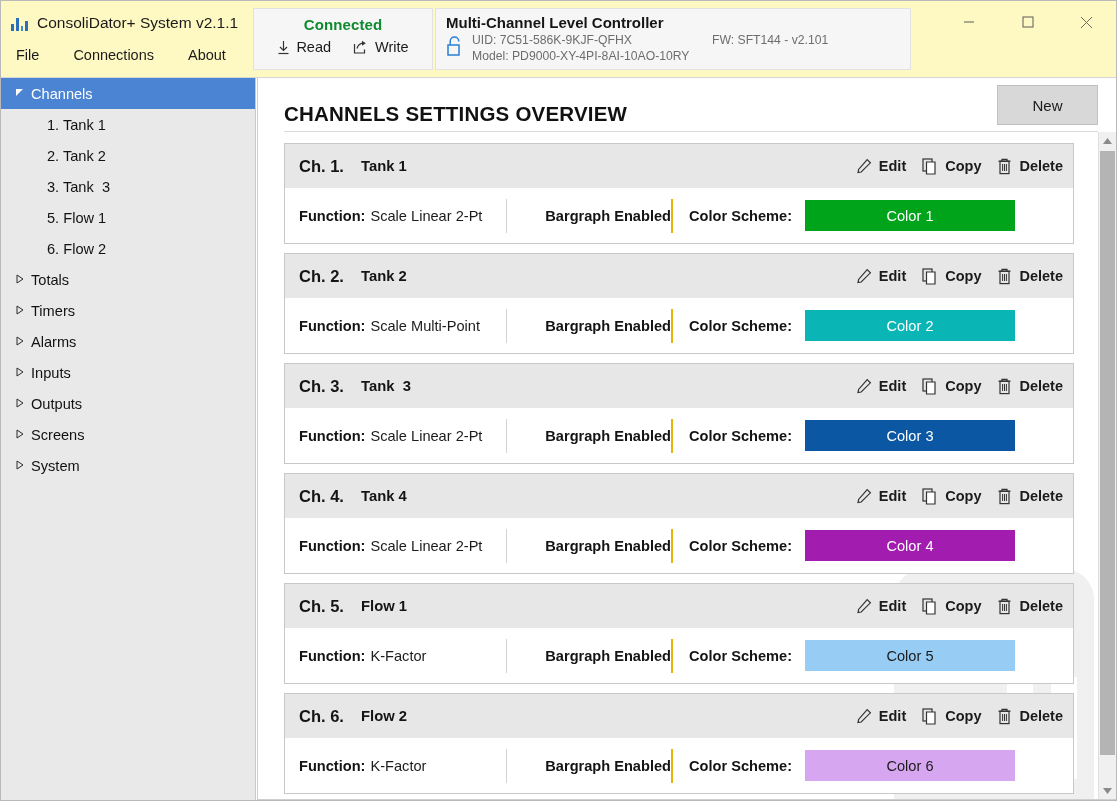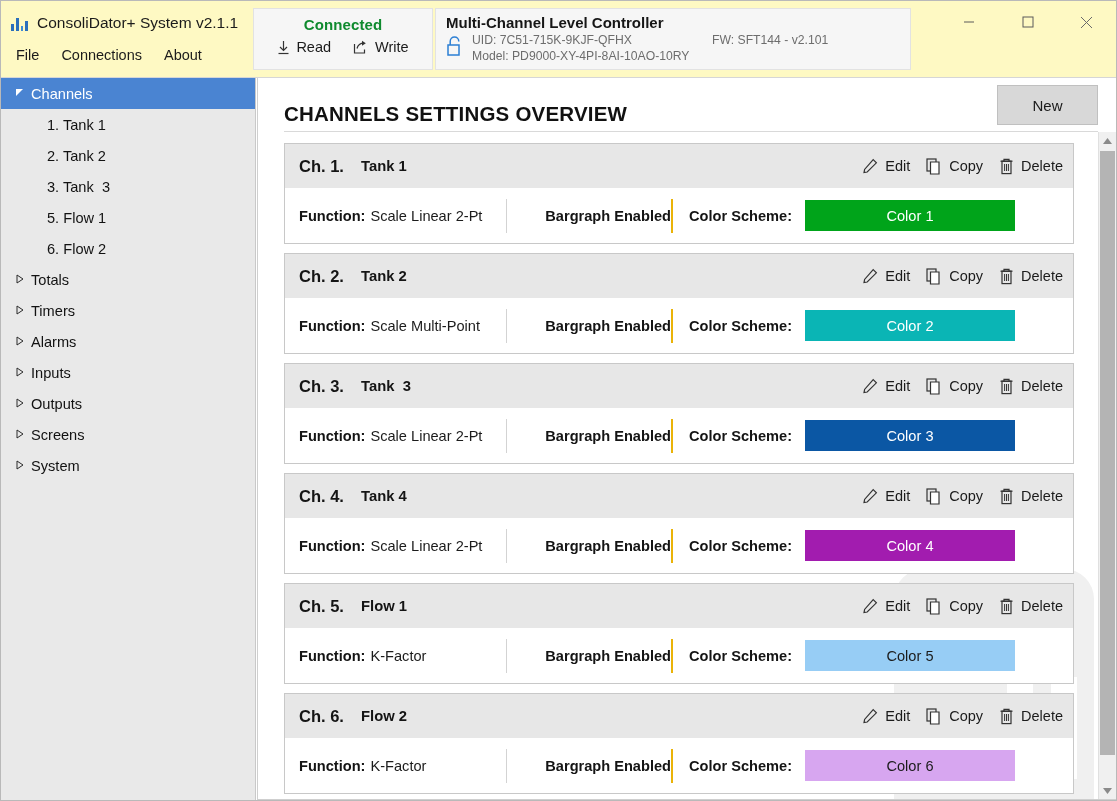--- a/index.html
+++ b/index.html
@@ -37,21 +37,21 @@
   }
   .logo-bars i { display:block; width: 3px; background: #2b6fbb; }
   .logo-bars i:nth-child(1){ height: 7px; }
   .logo-bars i:nth-child(2){ height: 13px; }
   .logo-bars i:nth-child(3){ height: 5px;  background:#3d8bd6;}
   .logo-bars i:nth-child(4){ height: 10px; }
   .app-title-text { font-size: 15.5px; color: #1b1b1b; white-space: pre; }
 
   .menubar {
     position: absolute; left: 12px; top: 45px;
-    display: flex; gap: 16px;
+    display: flex; gap: 28px;
     font-size: 14.5px; color: #1b1b1b;
   }
   .menubar span { padding: 1px 3px; cursor: default; }
 
   
   .conn-panel {
     position: absolute; left: 252px; top: 7px;
     width: 180px; height: 62px;
     background: #f6f6f6;
     border: 1px solid #e2e2e2;
@@ -194,21 +194,21 @@
     background: #e7e7e7;
     display: flex; align-items: center;
     padding: 0 10px 0 14px;
     box-sizing: border-box;
   }
   .ch-num { font-size: 16.5px; font-weight: bold; color: #141414; width: 62px; }
   .ch-name { font-size: 14.8px; font-weight: bold; color: #141414; flex: 1; white-space: pre; }
   .card-actions { display: flex; align-items: center; gap: 16px; }
   .act {
     display: flex; align-items: center; gap: 7px;
-    font-size: 14.5px; color: #1b1b1b; cursor: default;
+    font-size: 14.5px; color: #1b1b1b; cursor: default; font-weight: bold;
   }
   .card-body {
     height: 55px;
     display: flex; align-items: center;
   }
   .cell {
     display: flex; align-items: center;
     height: 34px;
     box-sizing: border-box;
   }
@@ -299,21 +299,21 @@
       <div class="dev-name">Multi-Channel Level Controller</div>
       <div class="dev-body">
         <div class="lock-ico">
           <svg width="19" height="24" viewBox="0 0 19 24">
             <path d="M4.2 10 V6.4 A4.3 4.3 0 0 1 12.8 6.4" stroke="#2b7fd4" stroke-width="1.5" fill="none"></path>
             <rect x="2" y="10" width="11" height="10" stroke="#2b7fd4" stroke-width="1.5" fill="none"></rect>
           </svg>
         </div>
         <div class="dev-lines">
           <div class="dev-line">
-            <span class="dev-uid">UID: 7C51-715K-9KJF-QFHX</span>
+            <span class="dev-uid">UID: 7C51-586K-9KJF-QFHX</span>
             <span class="dev-fw">FW: SFT144 - v2.101</span>
           </div>
           <div class="dev-line">
             <span class="dev-model">Model: PD9000-XY-4PI-8AI-10AO-10RY</span>
           </div>
         </div>
       </div>
     </div>
 
     <div class="winbtns">

